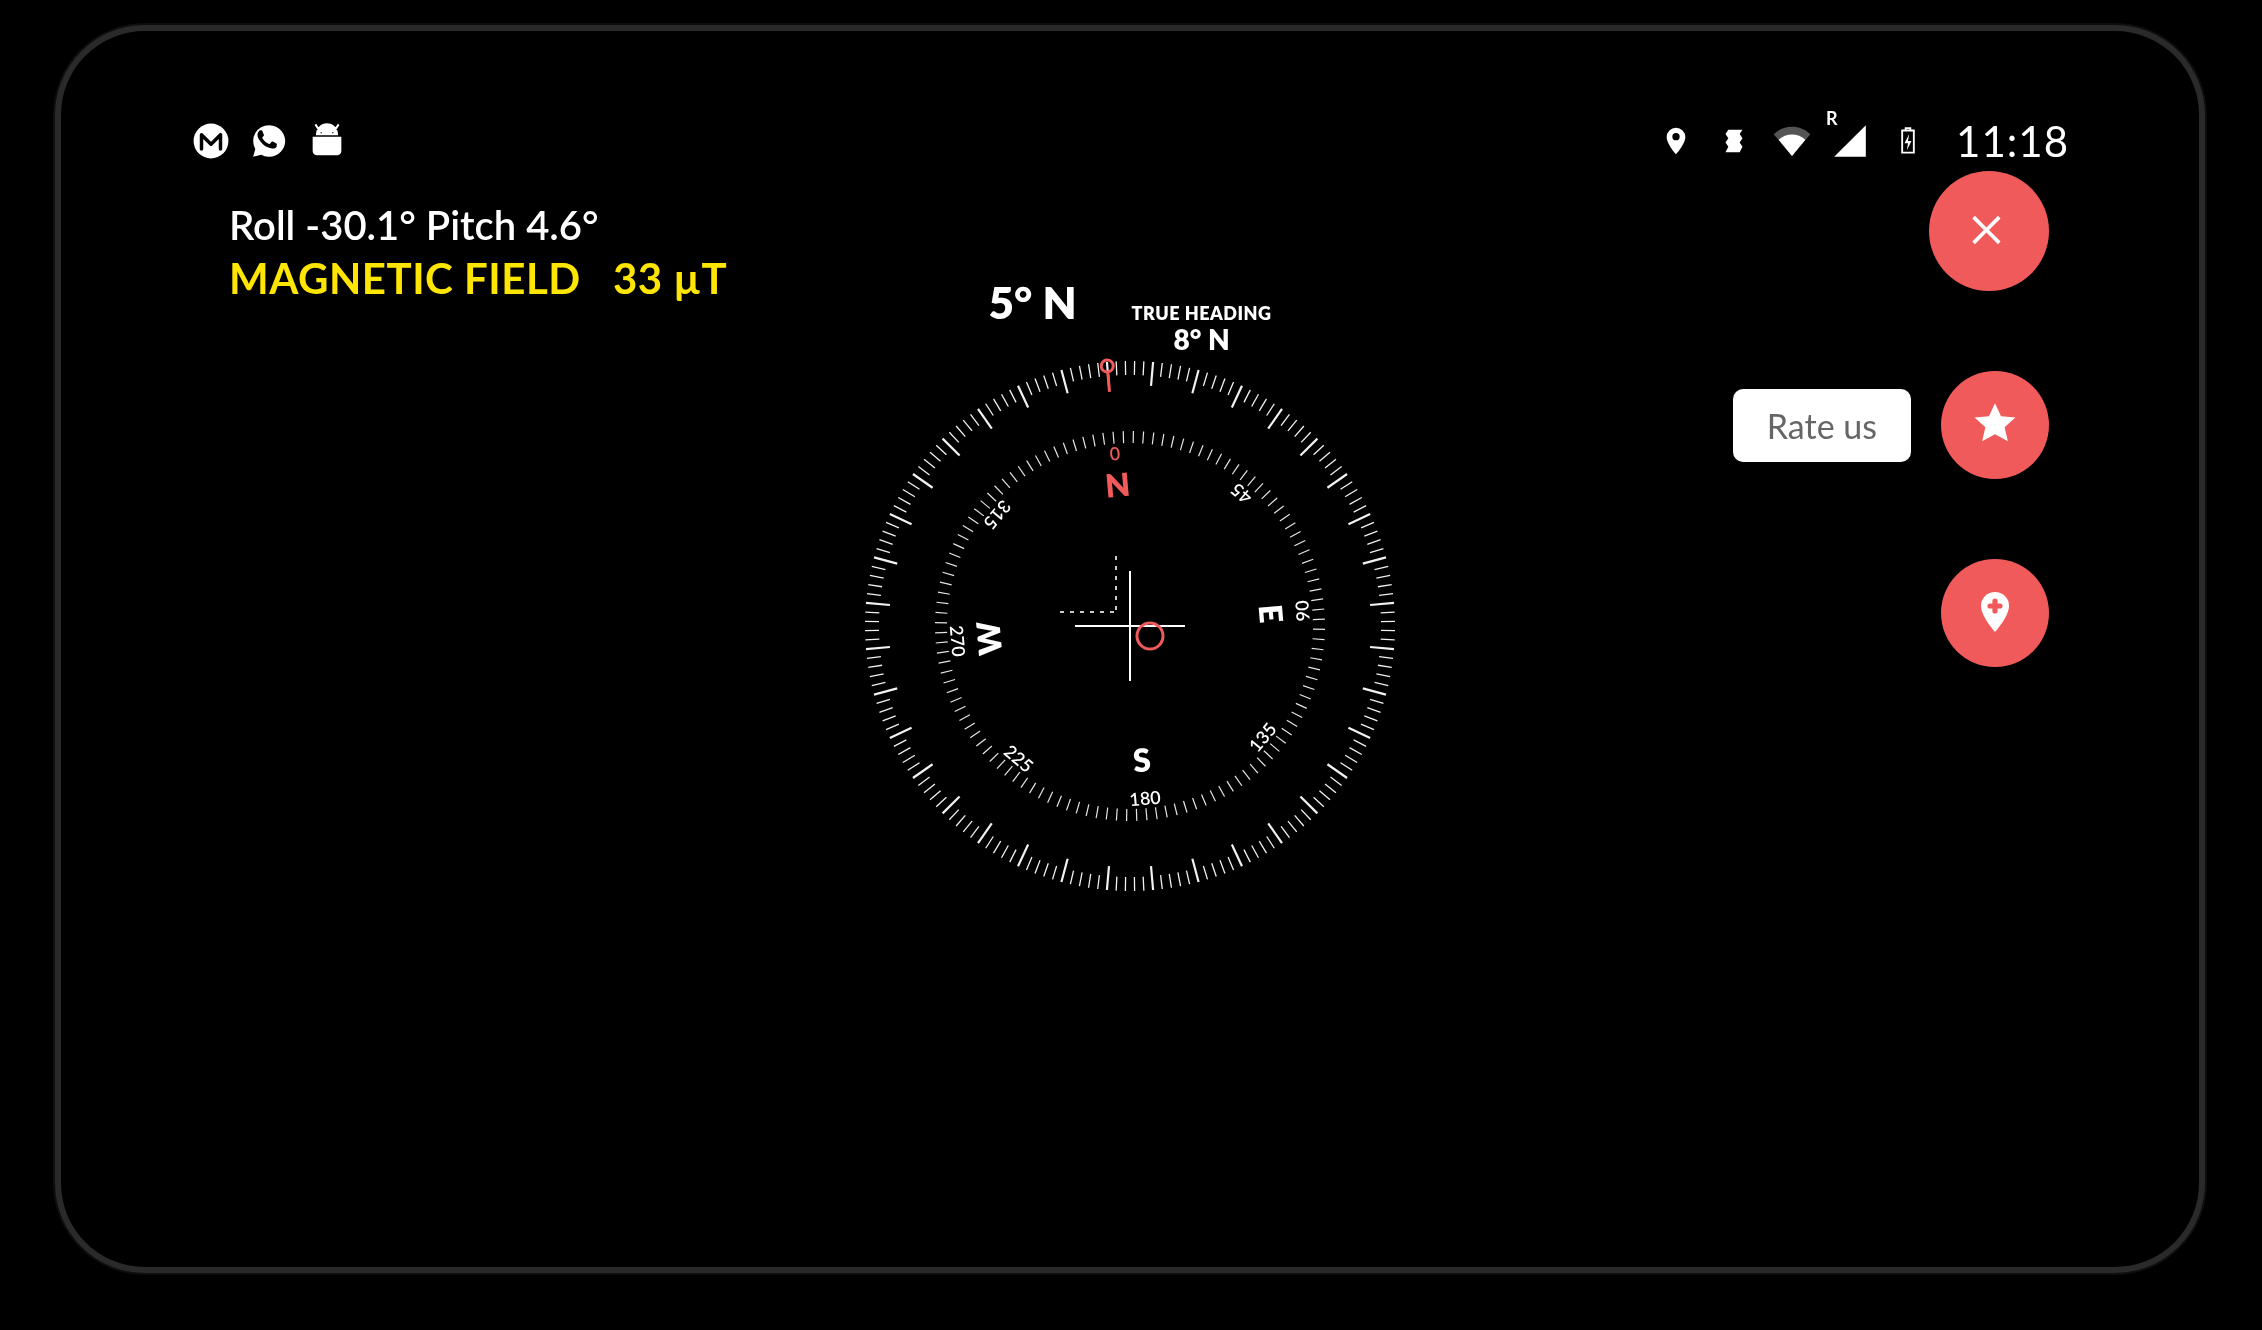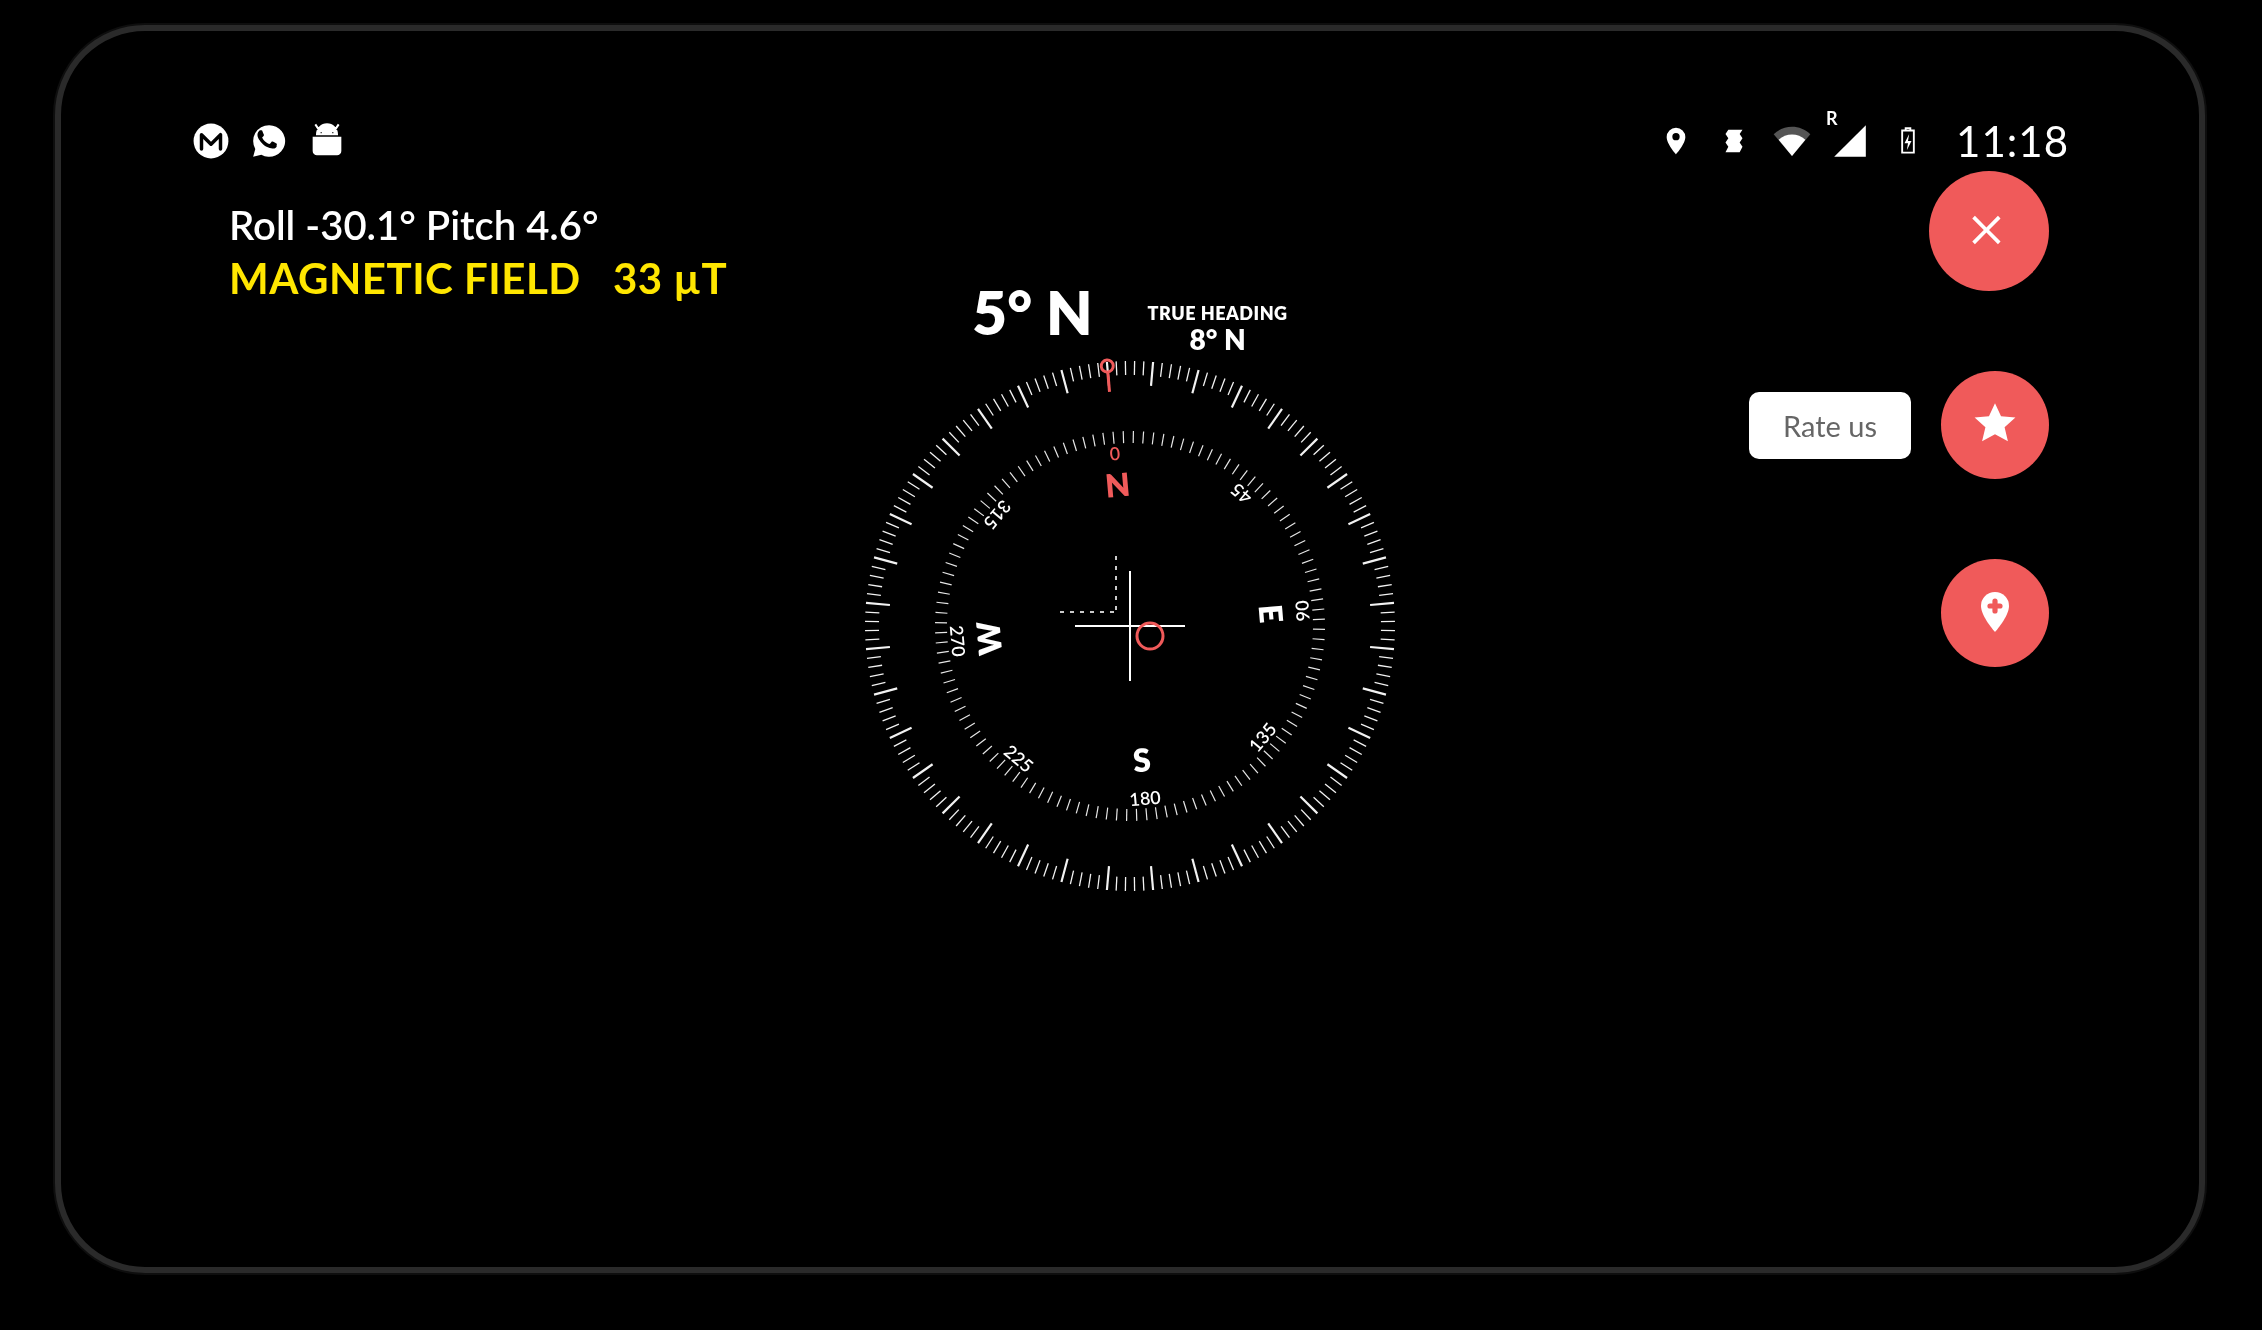--- a/index.html
+++ b/index.html
@@ -82,21 +82,21 @@
   .heading-block {
     position: absolute;
     top: 205px;
     left: 50%;
     transform: translateX(-50%);
     display: flex;
     align-items: flex-start;
     gap: 55px;
   }
   .heading-main {
-    font-size: 60px;
+    font-size: 44px;
     font-weight: 800;
   }
   .heading-true {
     text-align: center;
     margin-top: 26px;
   }
   .heading-true-label {
     font-size: 18px;
     font-weight: 800;
     letter-spacing: .5px;
@@ -140,21 +140,21 @@
     display: flex;
     align-items: center;
     justify-content: center;
     box-shadow: 0 6px 14px rgba(0,0,0,.6);
   }
   .fab.big { width: 120px; height: 120px; border-radius: 60px; }
   .fab svg { fill: #fff; }
   .chip-label {
     background: #fff;
     color: #666;
-    font-size: 29px;
+    font-size: 34px;
     padding: 16px 34px;
     border-radius: 10px;
     box-shadow: 0 4px 6px rgba(0,0,0,.5);
     font-weight: 400;
     white-space: nowrap;
   }
 </style>
 </head>
 <body>
 

